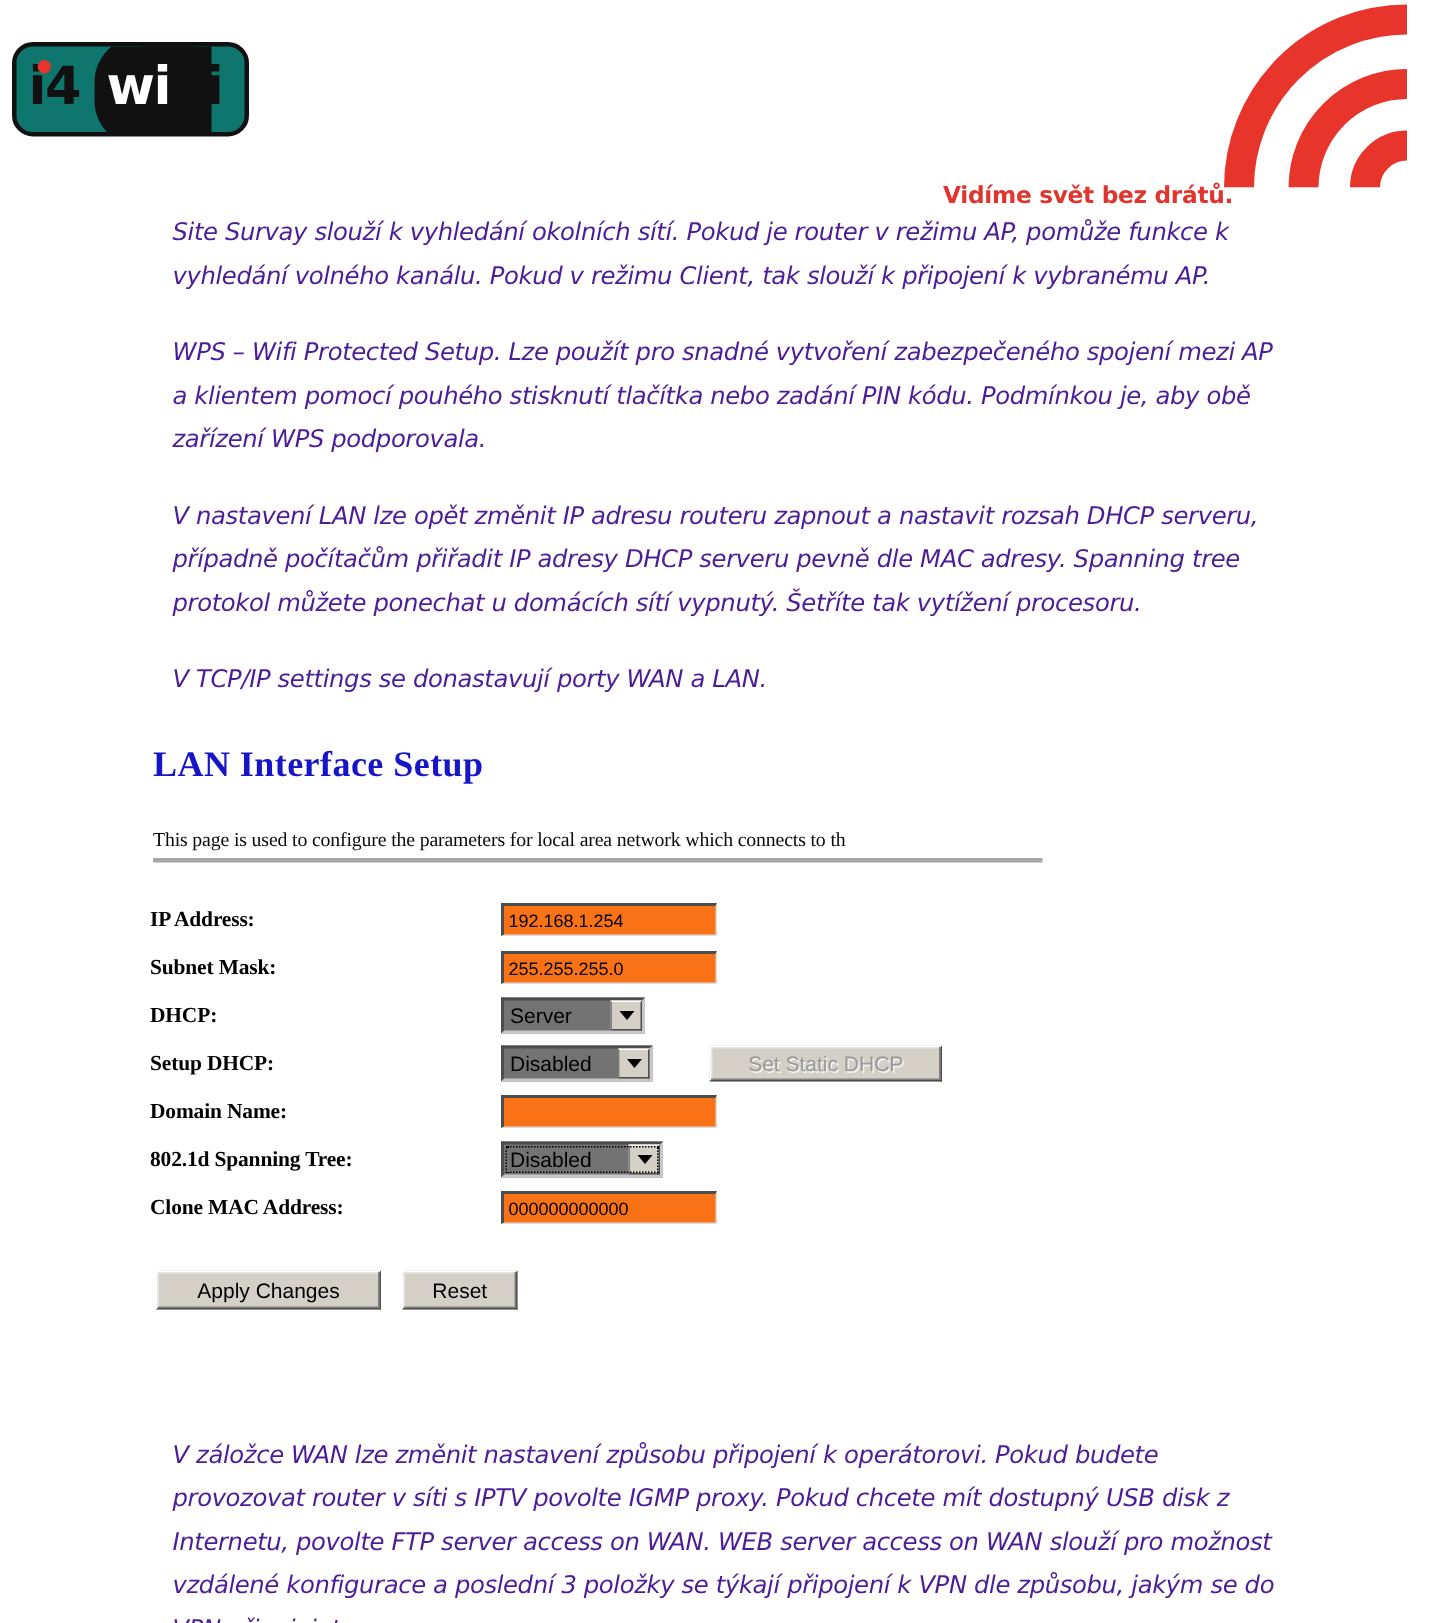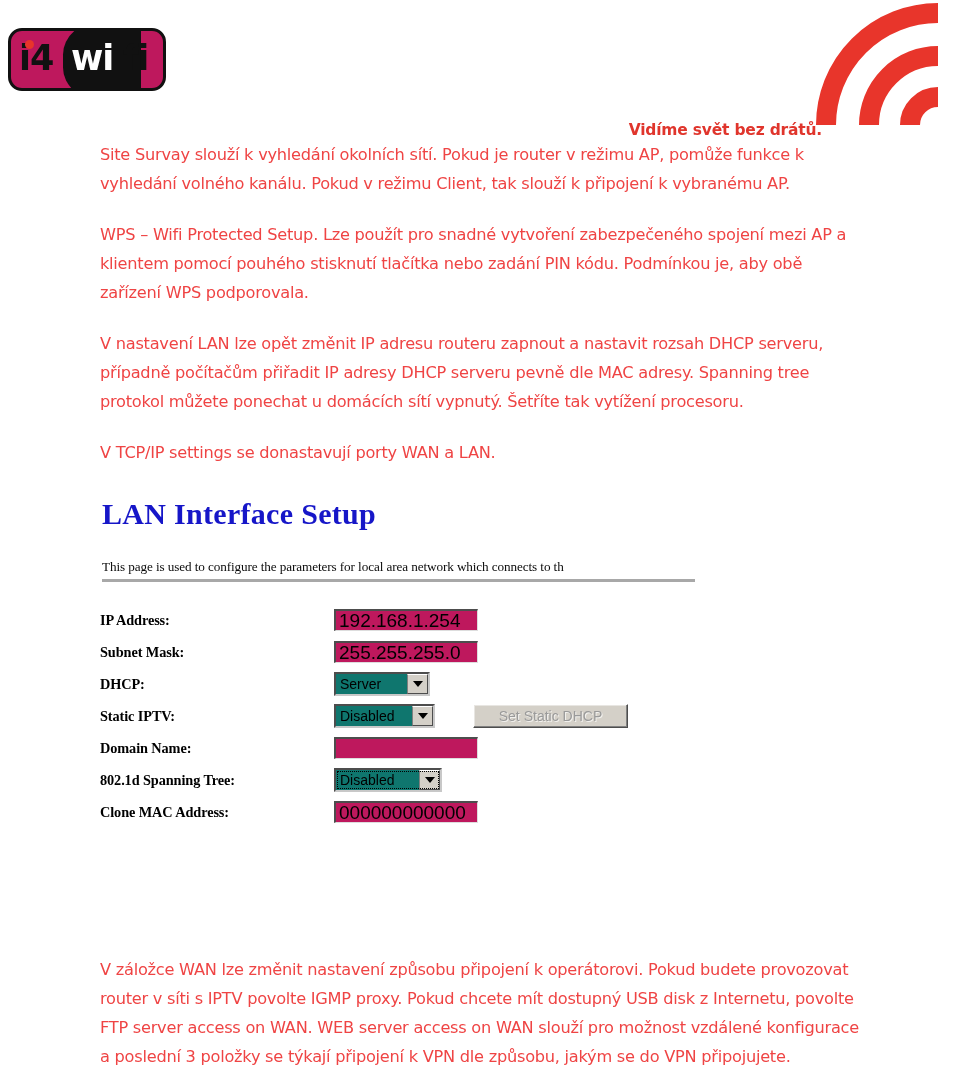--- a/index.html
+++ b/index.html
@@ -22,21 +22,21 @@
     height: 128px;
   }
   #logo {
     position: absolute;
     left: 8px;
     top: 28px;
     width: 152px;
     height: 57px;
     border: 3px solid #111111;
     border-radius: 14px;
-    background: #be185d;
+    background: #0f766e;
     overflow: hidden;
   }
   #logo .blackblob {
     position: absolute;
     left: 52px;
     top: -10px;
     width: 78px;
     height: 80px;
     background: #111111;
     border-radius: 50% / 42%;
@@ -96,39 +96,40 @@
   #content {
     position: absolute;
     left: 100px;
     top: 140px;
     width: 760px;
   }
   .para {
     font-family: "DejaVu Sans", sans-serif;
     font-size: 16.2px;
     line-height: 29px;
-    color: #ef4444;
-    margin: 0 0 22px 0;
+    color: #4c1d95;
+    margin: 0 0 22px 15px;
     letter-spacing: -0.25px;
+    font-style: italic;
   }
   .para.tight { margin-bottom: 18px; }
 
   
   #router {
     position: absolute;
     left: 100px;
     top: 497px;
     width: 640px;
     font-family: "Liberation Serif", serif;
     color: #000000;
   }
   #router-title {
     font-family: "Liberation Serif", serif;
     font-weight: bold;
-    font-size: 30px;
+    font-size: 24px;
     color: #1616c8;
     letter-spacing: 0.3px;
     margin: 0 0 28px 2px;
   }
   #router-desc {
     font-family: "Liberation Serif", serif;
     font-size: 13.2px;
     color: #0a0a0a;
     white-space: nowrap;
     overflow: hidden;
@@ -157,44 +158,44 @@
     font-size: 14.3px;
     color: #000000;
     letter-spacing: -0.1px;
     flex: 0 0 auto;
   }
 
   
   .win-input {
     box-sizing: border-box;
     height: 22px;
-    background: #be185d;
+    background: #f97316;
     border: 1px solid #7f7f7f;
     border-top: 2px solid #4d4d4d;
     border-left: 2px solid #4d4d4d;
     border-right: 1px solid #dddddd;
     border-bottom: 1px solid #dddddd;
     font-family: "Liberation Sans", sans-serif;
-    font-size: 19px;
+    font-size: 12px;
     line-height: 18px;
     color: #000000;
     padding: 1px 2px 0 3px;
     white-space: nowrap;
     overflow: hidden;
   }
   .w-ip   { width: 144px; }
   .w-range{ width: 123px; }
   .w-dom  { width: 144px; }
   .w-mac  { width: 144px; }
 
   
   .win-select {
     box-sizing: border-box;
     height: 24px;
-    background: #0f766e;
+    background: #737373;
     border: 2px solid #4d4d4d;
     border-right-color: #c8c8c8;
     border-bottom-color: #c8c8c8;
     display: inline-flex;
     align-items: stretch;
     font-family: "Liberation Sans", sans-serif;
   }
   .win-select.focused {
     outline: 1px dotted #000000;
     outline-offset: -4px;
@@ -327,21 +328,21 @@
     <div class="win-select sel-dhcp">
       <span class="sel-val">Server</span>
       <span class="sel-arrow">
           <i></i>
         </span>
     </div>
   </div>
 
 
   <div class="form-row">
-    <div class="f-label">Static IPTV:</div>
+    <div class="f-label">Setup DHCP:</div>
     <div class="win-select sel-static">
       <span class="sel-val">Disabled</span>
       <span class="sel-arrow">
           <i></i>
         </span>
     </div>
     <div class="win-btn b-setst disabled">Set Static DHCP</div>
   </div>
 
   <div class="form-row">
@@ -357,17 +358,21 @@
           <i></i>
         </span>
     </div>
   </div>
 
   <div class="form-row">
     <div class="f-label">Clone MAC Address:</div>
     <div class="win-input w-mac">000000000000</div>
   </div>
 
+  <div id="router-buttons">
+    <div class="win-btn b-apply">Apply Changes</div>
+    <div class="win-btn b-reset">Reset</div>
+  </div>
 </div>
 
 <div id="footer-copy">
   <p class="para">V záložce WAN lze změnit nastavení způsobu připojení k operátorovi. Pokud budete provozovat router v síti s IPTV povolte IGMP proxy. Pokud chcete mít dostupný USB disk z Internetu, povolte FTP server access on WAN. WEB server access on WAN slouží pro možnost vzdálené konfigurace a poslední 3 položky se týkají připojení k VPN dle způsobu, jakým se do VPN připojujete.</p>
 </div>
 
 </body></html>

